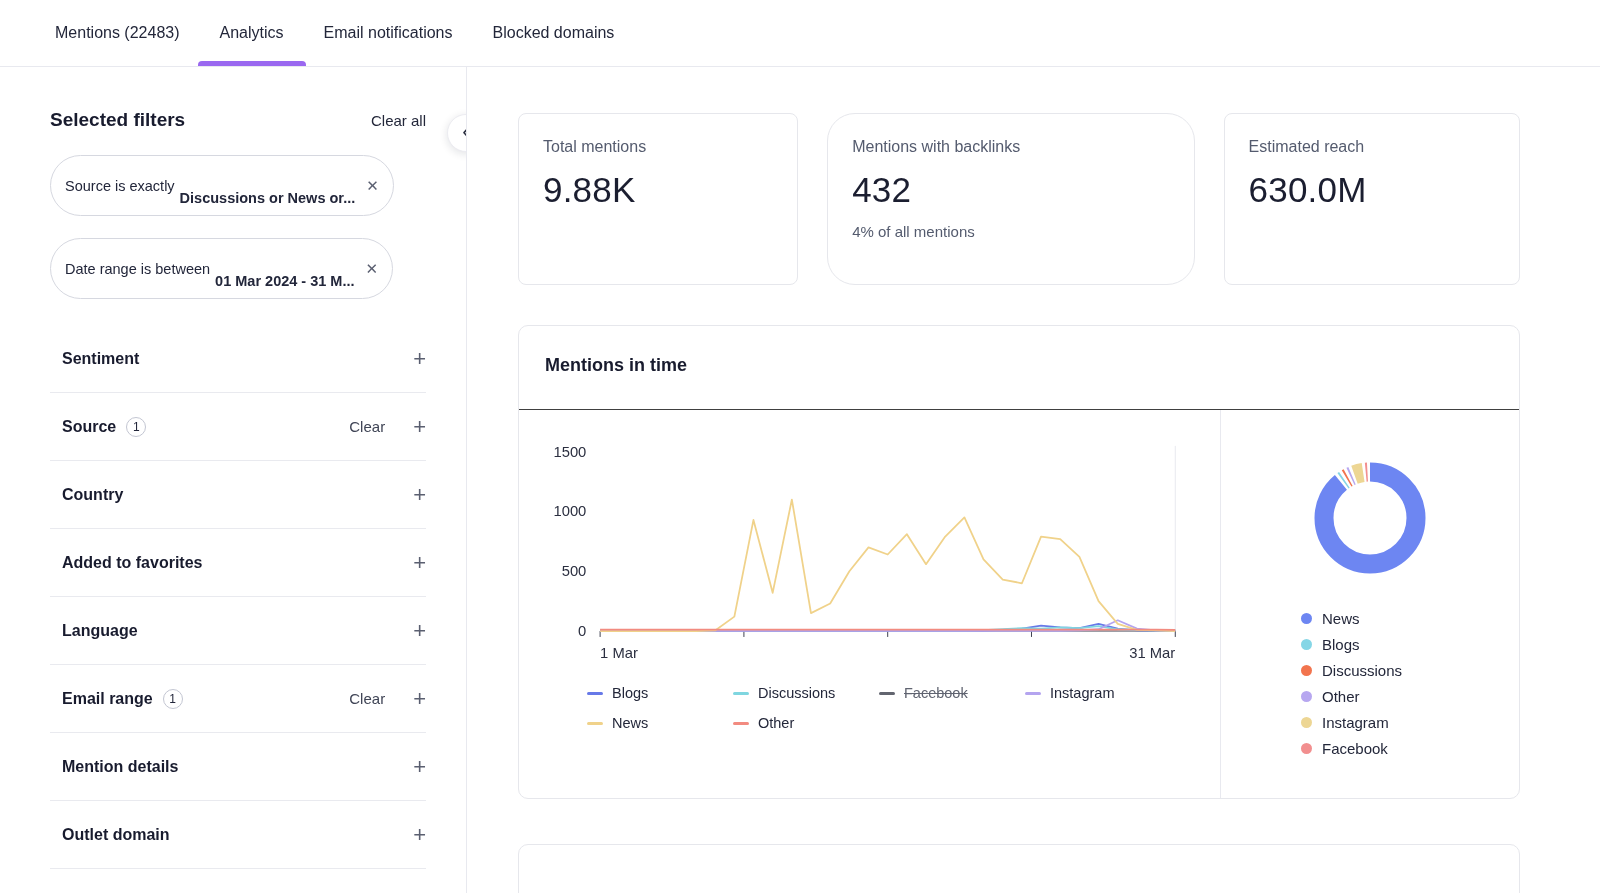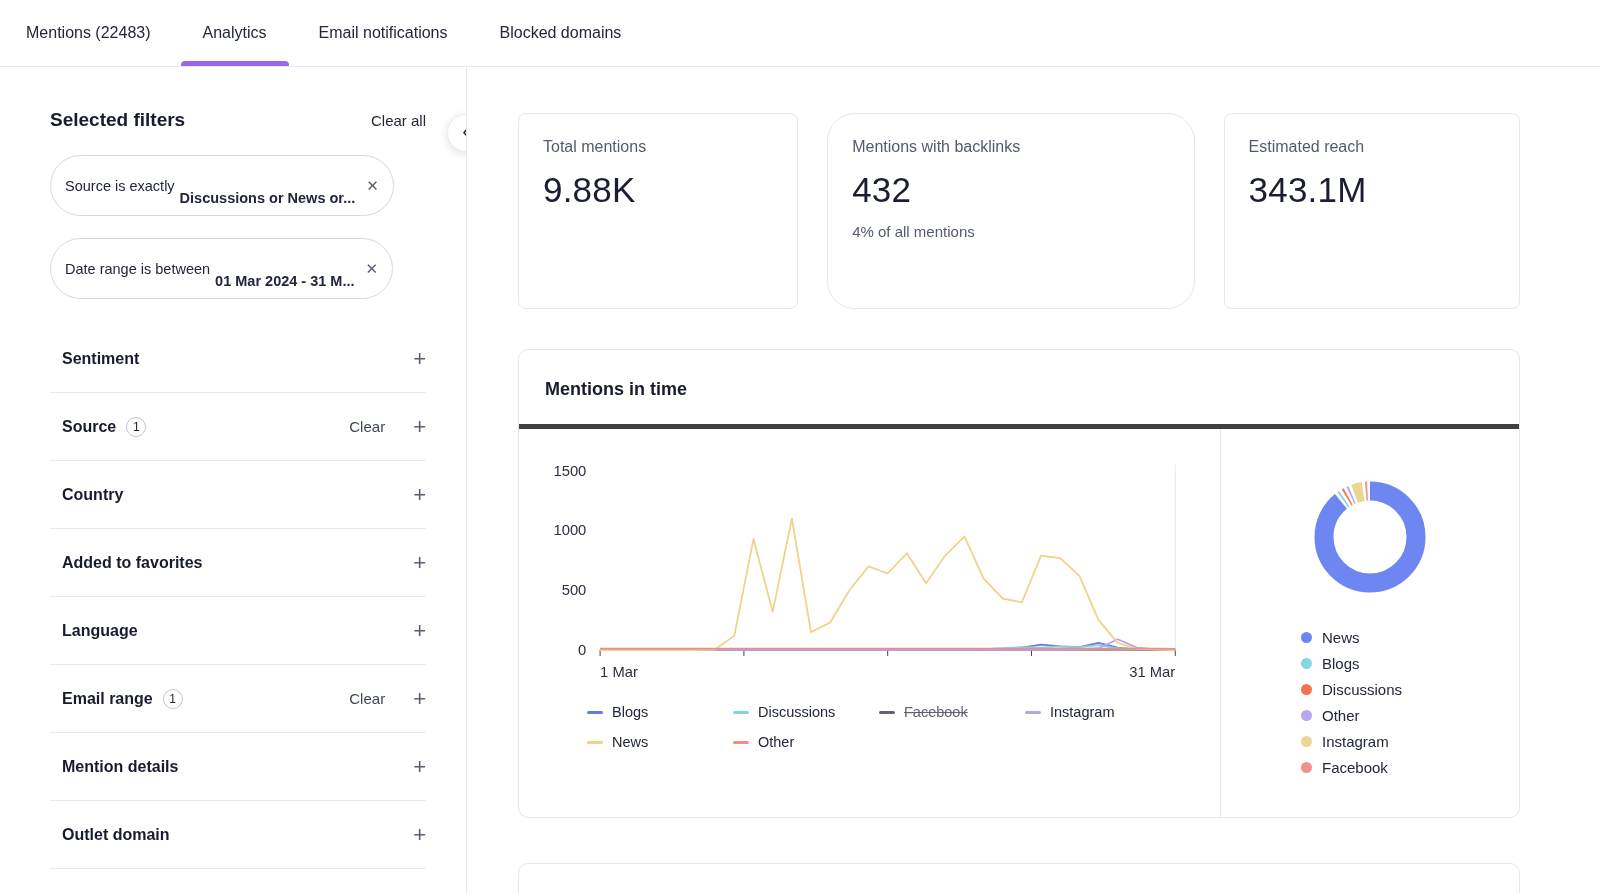--- a/index.html
+++ b/index.html
@@ -1,21 +1,21 @@
 <!DOCTYPE html>
 <html><head>
 <meta charset="utf-8">
 <style>
   * { margin:0; padding:0; box-sizing:border-box; }
   html,body { width:1600px; height:893px; overflow:hidden; background:#fff;
     font-family:"Liberation Sans", sans-serif; color:#22263a; }
 
   
-  .tabbar { height:67px; display:flex; align-items:center; gap:52px;
-    padding-left:26px; border-bottom:1px solid #e8e9ef; }
+  .tabbar { height:67px; display:flex; align-items:center; gap:40px;
+    padding-left:55px; border-bottom:1px solid #e8e9ef; }
   .tab { position:relative; height:100%; display:flex; align-items:center;
     font-size:16px; color:#23273a; cursor:pointer; white-space:nowrap; }
   .tab.active::after { content:""; position:absolute; left:-22px; right:-22px;
     bottom:0; height:5px; border-radius:4px 4px 0 0; background:#9a68f0; }
 
   
   .content { display:flex; height:826px; }
   .sidebar { width:467px; flex:0 0 467px; border-right:1px solid #e8e9ef;
     position:relative; padding:0 40px 0 50px; overflow:hidden; }
   .main { flex:1; padding:46px 80px 0 51px; overflow:hidden; }
@@ -43,31 +43,31 @@
   .plus { font-size:22px; font-weight:300; color:#5a5f70; line-height:1; cursor:pointer; }
   .collapse-btn { position:absolute; top:47px; right:-19px; width:38px; height:38px;
     border-radius:50%; background:#fff; border:1px solid #ececf1;
     box-shadow:0 2px 8px rgba(20,22,40,.12); display:flex; align-items:center;
     justify-content:center; font-size:22px; color:#2a2e3f; cursor:pointer; z-index:5;
     padding-bottom:3px; }
 
   
   .stats { display:flex; gap:29px; }
   .stat-card { border:1px solid #e6e7ec; border-radius:8px; padding:24px;
-    height:196px; flex-basis:0; }
+    height:172px; flex-basis:0; }
   .stat-card.s1{flex-grow:198;} .stat-card.s2{flex-grow:273;border-radius:28px;}
   .stat-card.s3{flex-grow:212;} .stat-card.s4{flex-grow:230;}
   .stat-label { font-size:16px; color:#545b6e; }
   .stat-value { font-size:35px; color:#1b1e30; margin-top:14px; letter-spacing:.2px; }
   .stat-sub { font-size:15px; color:#545b6e; margin-top:13px; }
   .stat-sub:empty { display:none; }
 
   
   .chart-card { margin-top:40px; border:1px solid #e6e7ec; border-radius:10px; }
-  .chart-card-head { padding:29px 24px 24px 26px; border-bottom:5px solid #404040; }
+  .chart-card-head { padding:29px 24px 33px 26px; border-bottom:1px solid #404040; }
   .chart-card-title { font-size:18px; font-weight:bold; color:#181b2e; }
   .chart-card-body { display:flex; min-height:388px; }
   .chart-area { flex:1; padding:28px 14px 0 24px; }
   .chart-svg { display:block; width:650px; height:229px; }
   .tick-label { font-size:15px; fill:#2b2f40; }
   .series-legend { display:grid; grid-template-columns:repeat(4,146px);
     row-gap:14px; margin:18px 0 0 44px; }
   .legend-item { display:flex; align-items:center; gap:9px; font-size:14.5px;
     color:#23273a; cursor:pointer; }
   .legend-item .swatch { width:16px; height:3px; border-radius:2px; flex:0 0 16px; }
@@ -194,21 +194,21 @@
         <div class="stat-value">9.88K</div>
 
       </div>
       <div class="stat-card s2">
         <div class="stat-label">Mentions with backlinks</div>
         <div class="stat-value">432</div>
         <div class="stat-sub">4% of all mentions</div>
       </div>
       <div class="stat-card s3">
         <div class="stat-label">Estimated reach</div>
-        <div class="stat-value">343.1M</div>
+        <div class="stat-value">630.0M</div>
 
       </div>
     </div>
 
     <section class="chart-card">
       <div class="chart-card-head">
         <div class="chart-card-title">Mentions in time</div>
       </div>
       <div class="chart-card-body">
 

